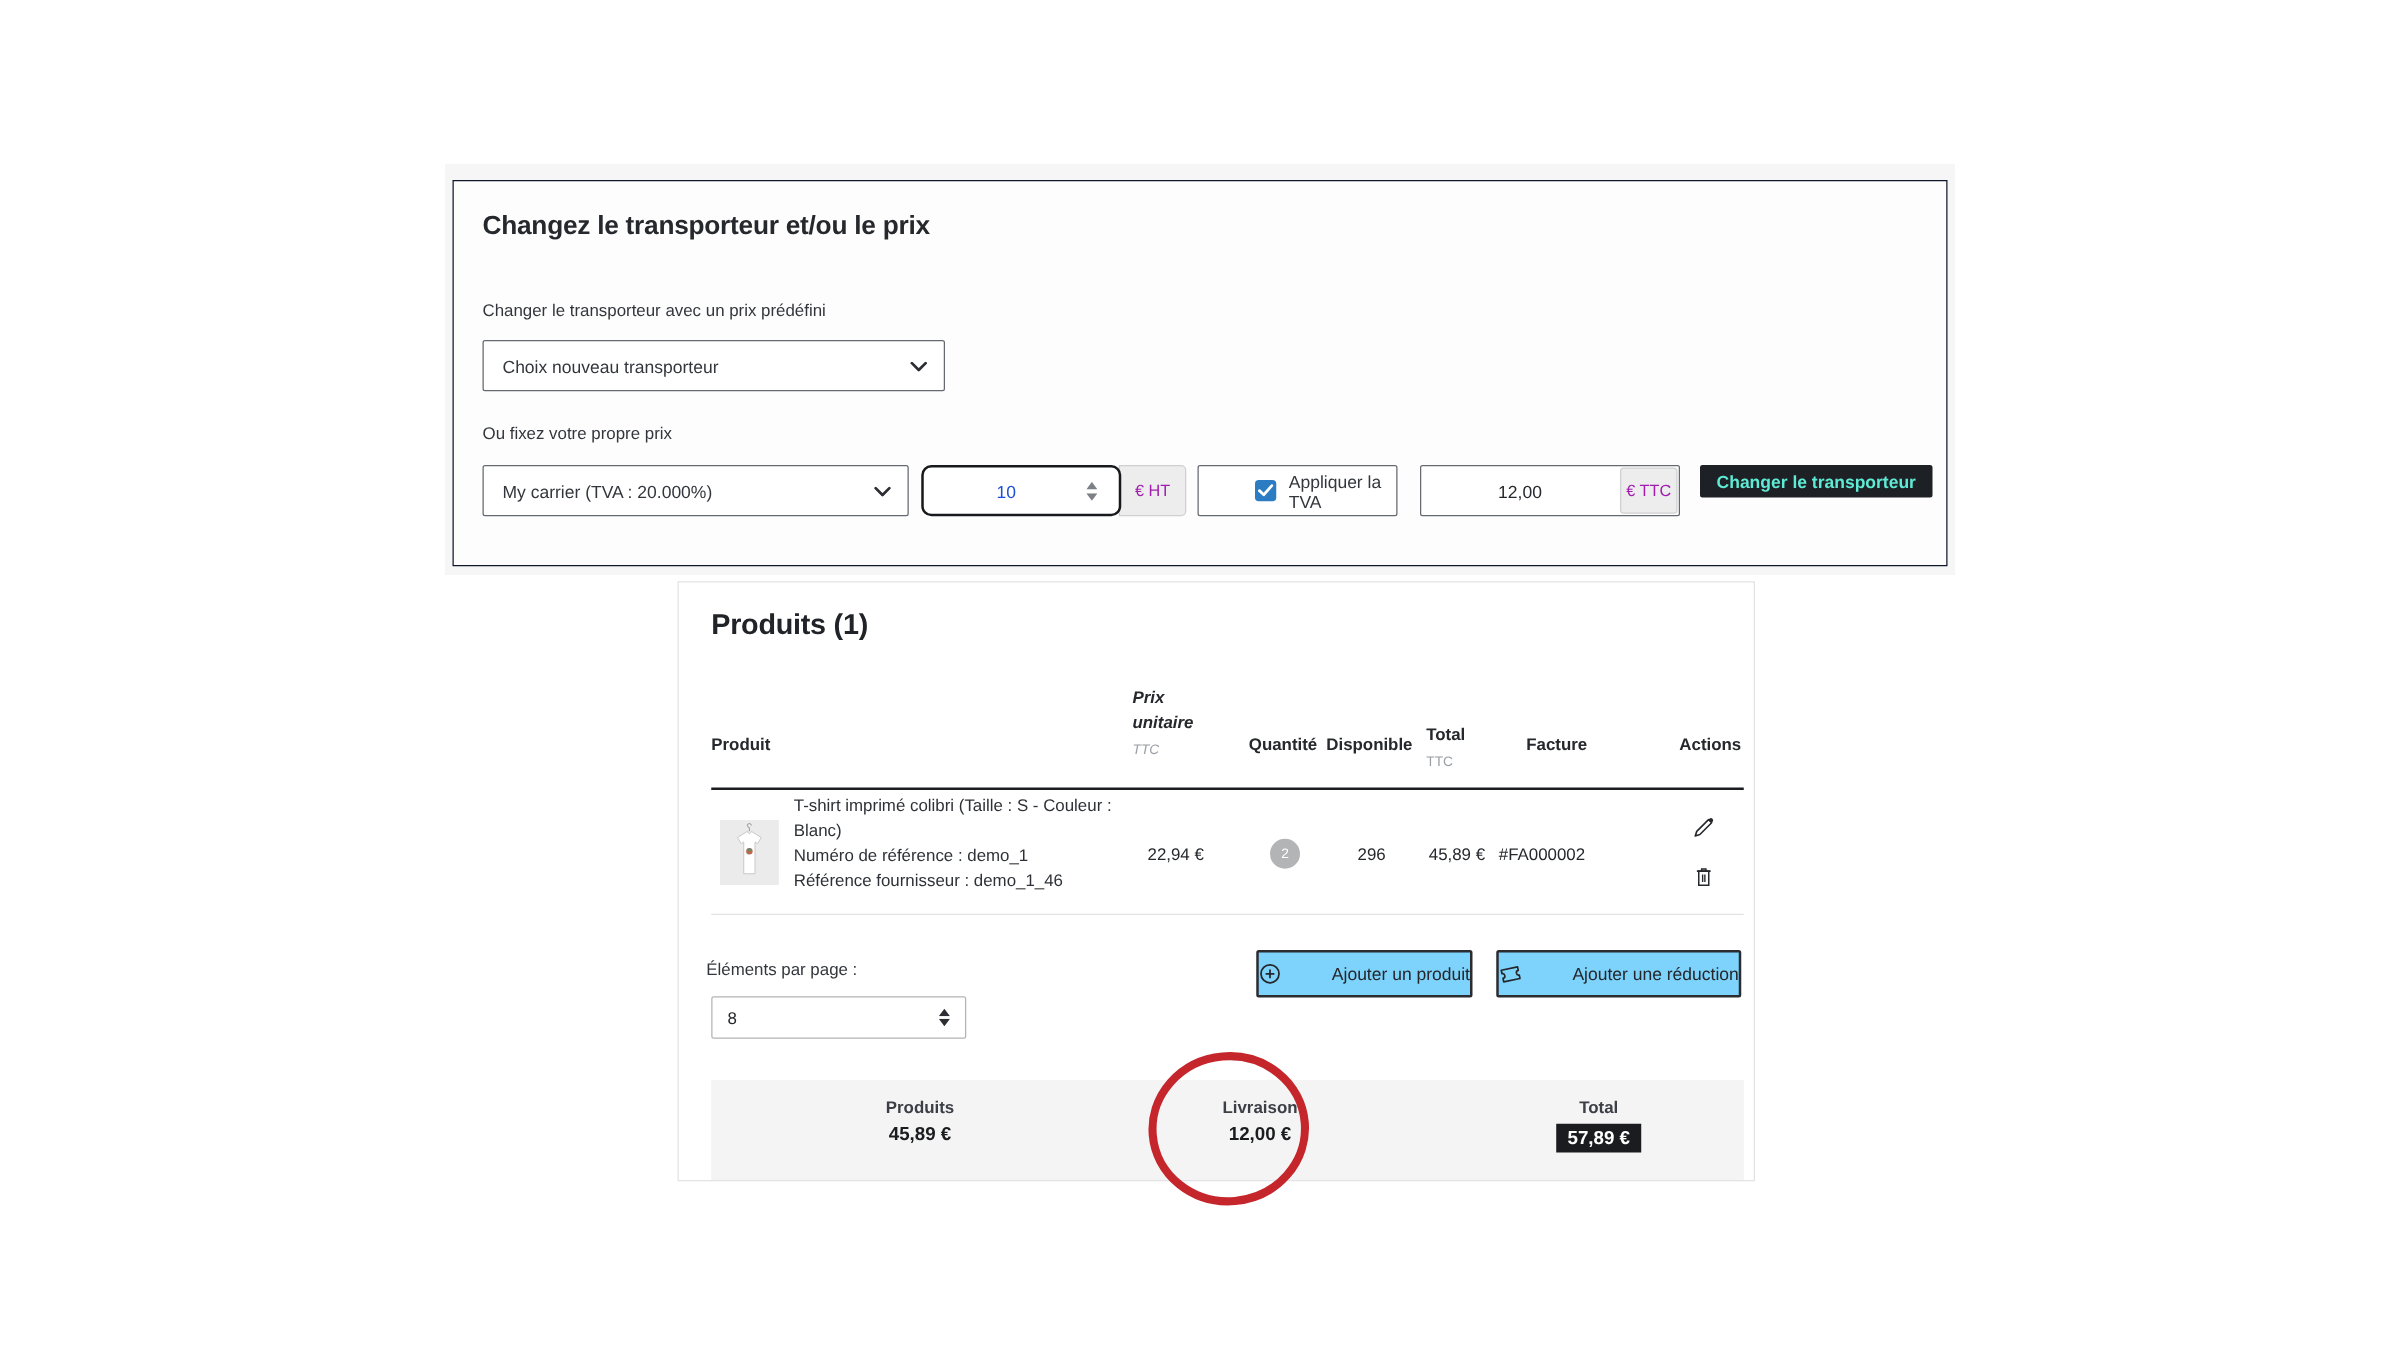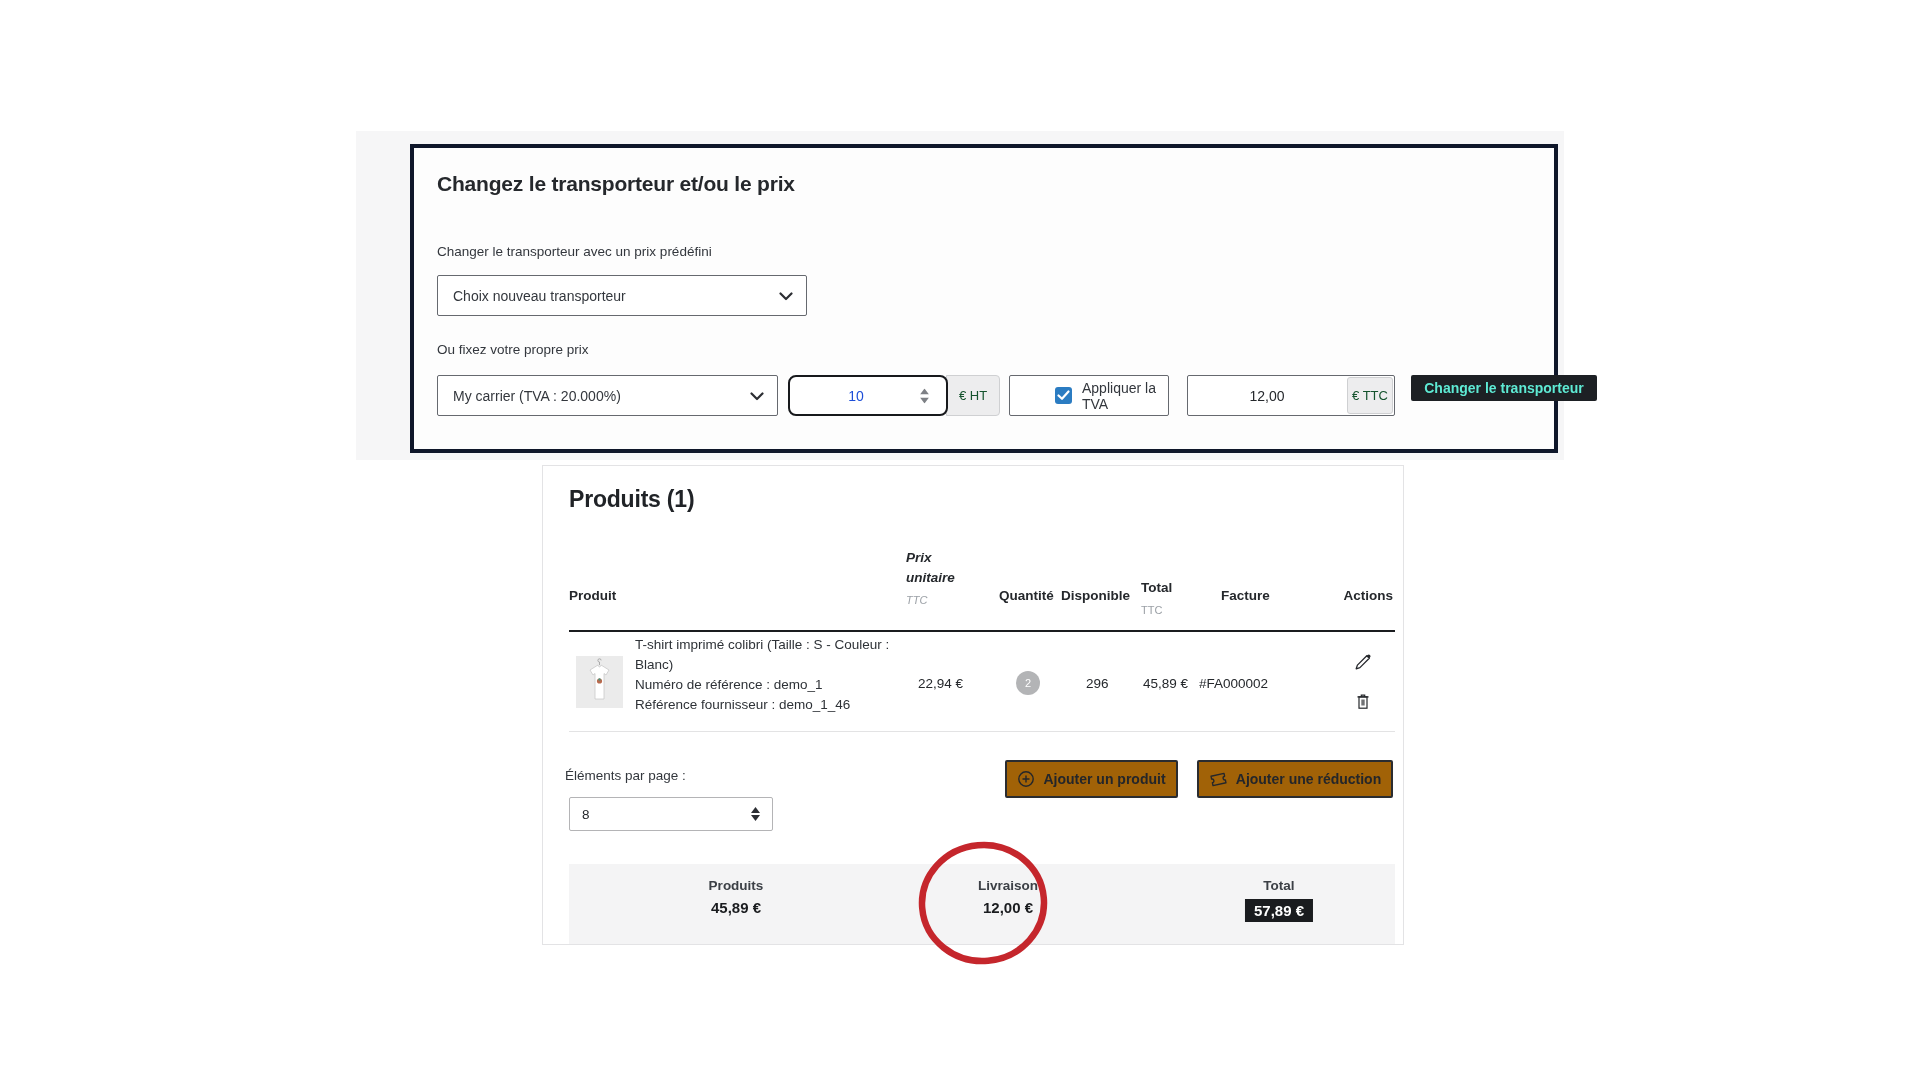--- a/index.html
+++ b/index.html
@@ -1,30 +1,30 @@
 <!DOCTYPE html>
 <html><head>
 <meta charset="utf-8">
 <style>
   html,body{margin:0;padding:0;background:#fff;}
   body{font-family:"Liberation Sans",sans-serif;color:#33373d;}
   .stage{position:relative;width:1920px;height:1080px;background:#fff;overflow:hidden;}
 
   
   .carrier-wrap{position:absolute;left:356px;top:131px;width:1208px;height:329px;background:#f6f6f7;}
-  .carrier-card{position:absolute;left:6px;top:13px;right:6px;bottom:7px;background:#fdfdfd;border:4px solid #0f172a;margin-left:48px;}
+  .carrier-card{position:absolute;left:6px;top:13px;right:6px;bottom:7px;background:#fdfdfd;border:1px solid #0f172a;}
   .carrier-title{position:absolute;left:23px;top:24px;font-size:21px;font-weight:bold;color:#25282c;letter-spacing:-.2px;}
   .form-label{position:absolute;font-size:13.5px;color:#33373d;}
   .ctl{position:absolute;height:41px;background:#fff;border:1px solid #66696f;border-radius:2px;box-sizing:border-box;display:flex;align-items:center;font-size:14px;color:#33373d;}
   .sel{padding-left:15px;cursor:pointer;}
   .sel .chev{position:absolute;right:13px;top:50%;transform:translateY(-50%);}
   .num-group{position:absolute;display:flex;}
   .num-input{box-sizing:border-box;width:160px;height:41px;border:2px solid #17191c;border-radius:8px;text-align:center;font-size:14px;font-family:inherit;color:#1d4ed8;background:#fff;outline:none;position:relative;z-index:2;padding-right:26px;}
   .spinner{position:absolute;left:132px;top:50%;transform:translateY(-50%);z-index:3;display:flex;flex-direction:column;gap:3px;}
-  .addon{box-sizing:border-box;height:41px;background:#ededee;border:1px solid #cfd0d2;color:#14532d;font-size:13px;display:flex;align-items:center;justify-content:center;}
+  .addon{box-sizing:border-box;height:41px;background:#ededee;border:1px solid #cfd0d2;color:#a21caf;font-size:13px;display:flex;align-items:center;justify-content:center;}
   .addon-ht{width:54px;margin-left:-2px;border-radius:0 4px 4px 0;z-index:1;}
   .check-group{position:absolute;height:41px;box-sizing:border-box;border:1px solid #66696f;border-radius:2px;background:#fff;display:flex;align-items:center;padding-left:13px;cursor:pointer;}
   .checkbox{width:17px;height:17px;border-radius:3px;background:#2b7cc2;display:flex;align-items:center;justify-content:center;flex:0 0 auto;}
   .check-label{margin-left:10px;font-size:14px;color:#33373d;}
   .ttc-group{position:absolute;height:41px;box-sizing:border-box;border:1px solid #66696f;border-radius:2px;background:#fff;display:flex;align-items:stretch;}
   .ttc-input{flex:1;border:none;outline:none;text-align:center;font-size:14px;font-family:inherit;color:#25282c;background:transparent;min-width:0;}
   .addon-ttc{width:46px;margin:1px;border-radius:3px;height:auto;}
   .btn-dark{position:absolute;height:26px;box-sizing:border-box;background:#1d2024;color:#5eead4;font-size:14px;font-weight:700;display:flex;align-items:center;justify-content:center;border-radius:2px;cursor:pointer;}
 
   
@@ -35,21 +35,21 @@
   .header-rule{position:absolute;left:26px;top:164px;width:826px;height:2px;background:#1a1c1f;}
   .row-sep{position:absolute;left:26px;top:265px;width:826px;height:1px;background:#e3e3e4;}
   .thumb{position:absolute;left:33px;top:190px;width:47px;height:52px;background:#ebebeb;overflow:hidden;}
   .prod-lines{position:absolute;left:92px;top:169px;font-size:13.5px;line-height:20px;color:#2e3237;}
   .cell{position:absolute;font-size:13.5px;color:#25282c;}
   .qty-badge{position:absolute;left:473px;top:205px;width:24px;height:24px;border-radius:50%;background:#b3b4b6;color:#fff;font-size:11px;display:flex;align-items:center;justify-content:center;}
   .icon-btn{position:absolute;width:20px;height:20px;cursor:pointer;}
   .pagesize-label{position:absolute;left:22px;top:302px;font-size:13.5px;color:#33373d;}
   .pagesize-select{position:absolute;left:26px;top:331px;width:204px;height:34px;box-sizing:border-box;border:1px solid #b4b4b6;border-radius:2px;background:#fff;display:flex;align-items:center;padding-left:12px;font-size:13.5px;color:#25282c;cursor:pointer;}
   .pagesize-select .updown{position:absolute;right:12px;top:50%;transform:translateY(-50%);display:flex;flex-direction:column;gap:2px;}
-  .btn-outline{position:absolute;top:294px;height:38px;box-sizing:border-box;background:#a16207;border:2px solid #2a2c30;border-radius:2px;display:flex;align-items:center;justify-content:center;gap:8px;font-size:14px;font-weight:700;color:#24262a;cursor:pointer;}
+  .btn-outline{position:absolute;top:294px;height:38px;box-sizing:border-box;background:#7dd3fc;border:2px solid #2a2c30;border-radius:2px;display:flex;align-items:center;justify-content:space-between;gap:8px;font-size:14px;font-weight:400;color:#24262a;cursor:pointer;}
   .summary{position:absolute;left:26px;top:398px;width:826px;height:80px;background:#f4f4f5;}
   .sum-col{position:absolute;top:0;transform:translateX(-50%);text-align:center;}
   .sum-label{margin-top:14px;font-size:13.5px;font-weight:bold;color:#3c4046;}
   .sum-value{margin-top:6px;font-size:15px;font-weight:bold;color:#1a1c1f;}
   .total-badge{display:inline-block;background:#1a1c1f;color:#fff;padding:3px 9px;}
   .annotation{position:absolute;left:370px;top:369px;width:140px;height:136px;pointer-events:none;}
 </style>
 </head>
 <body>
 

